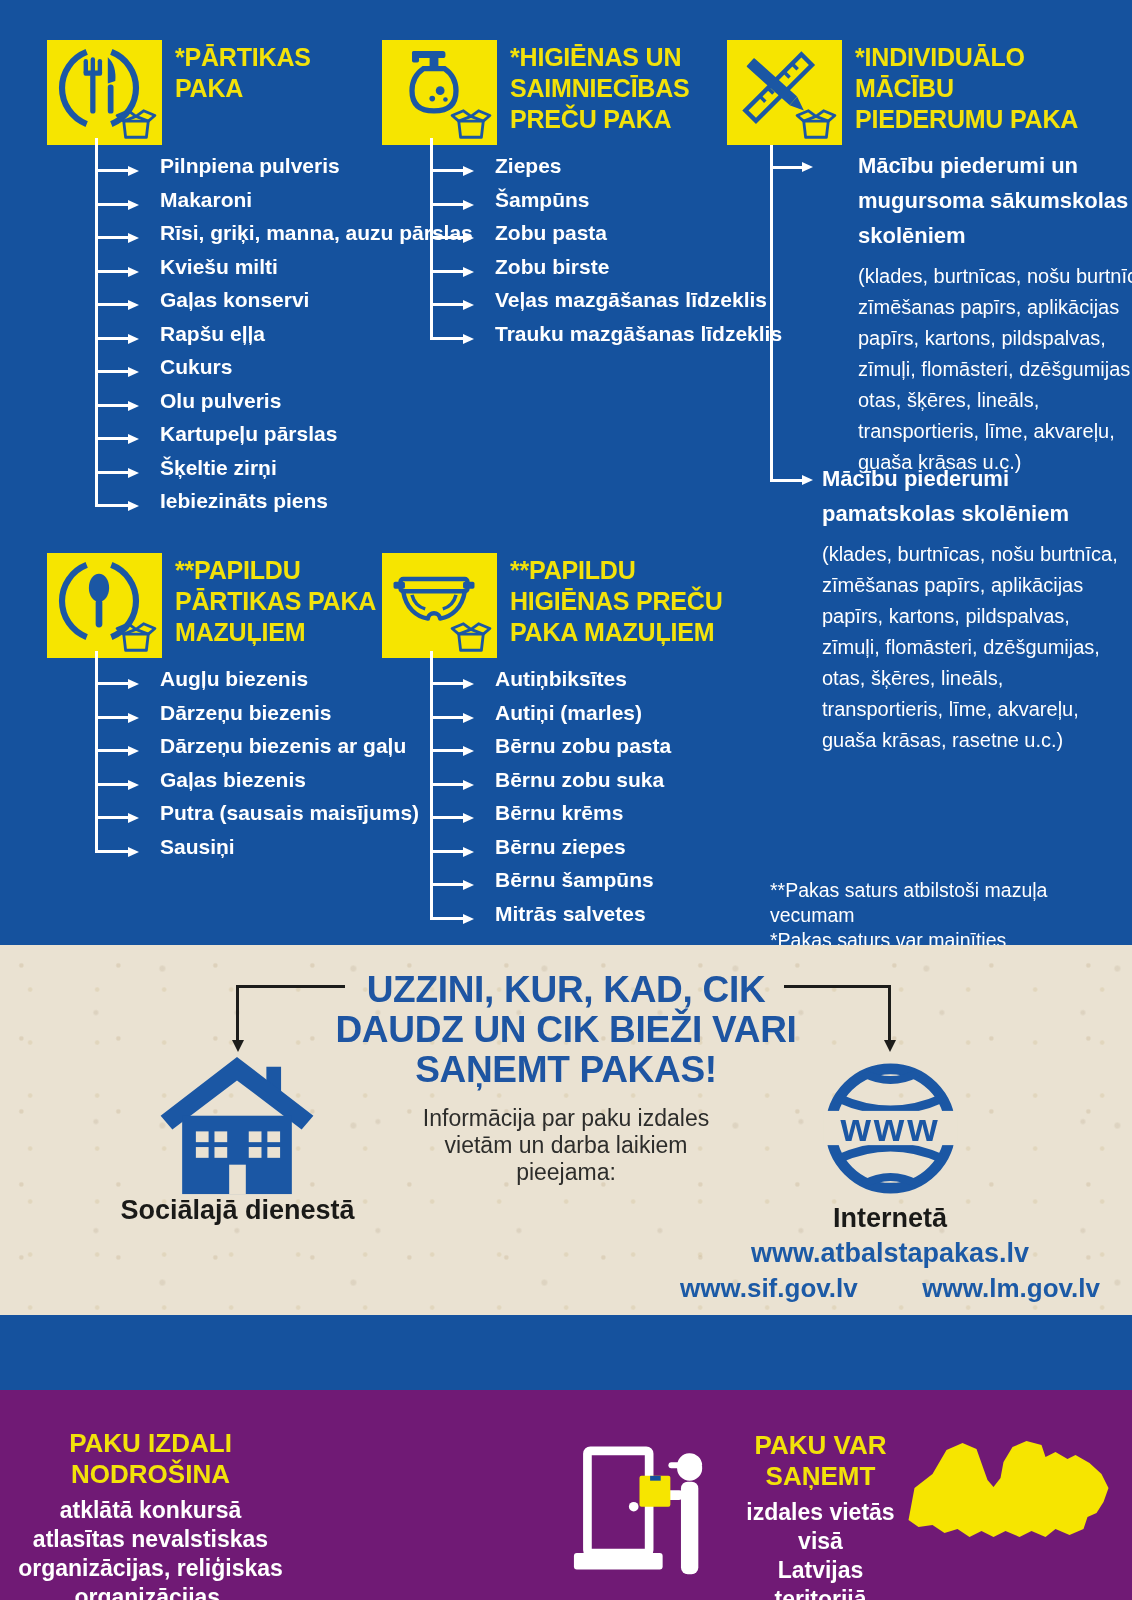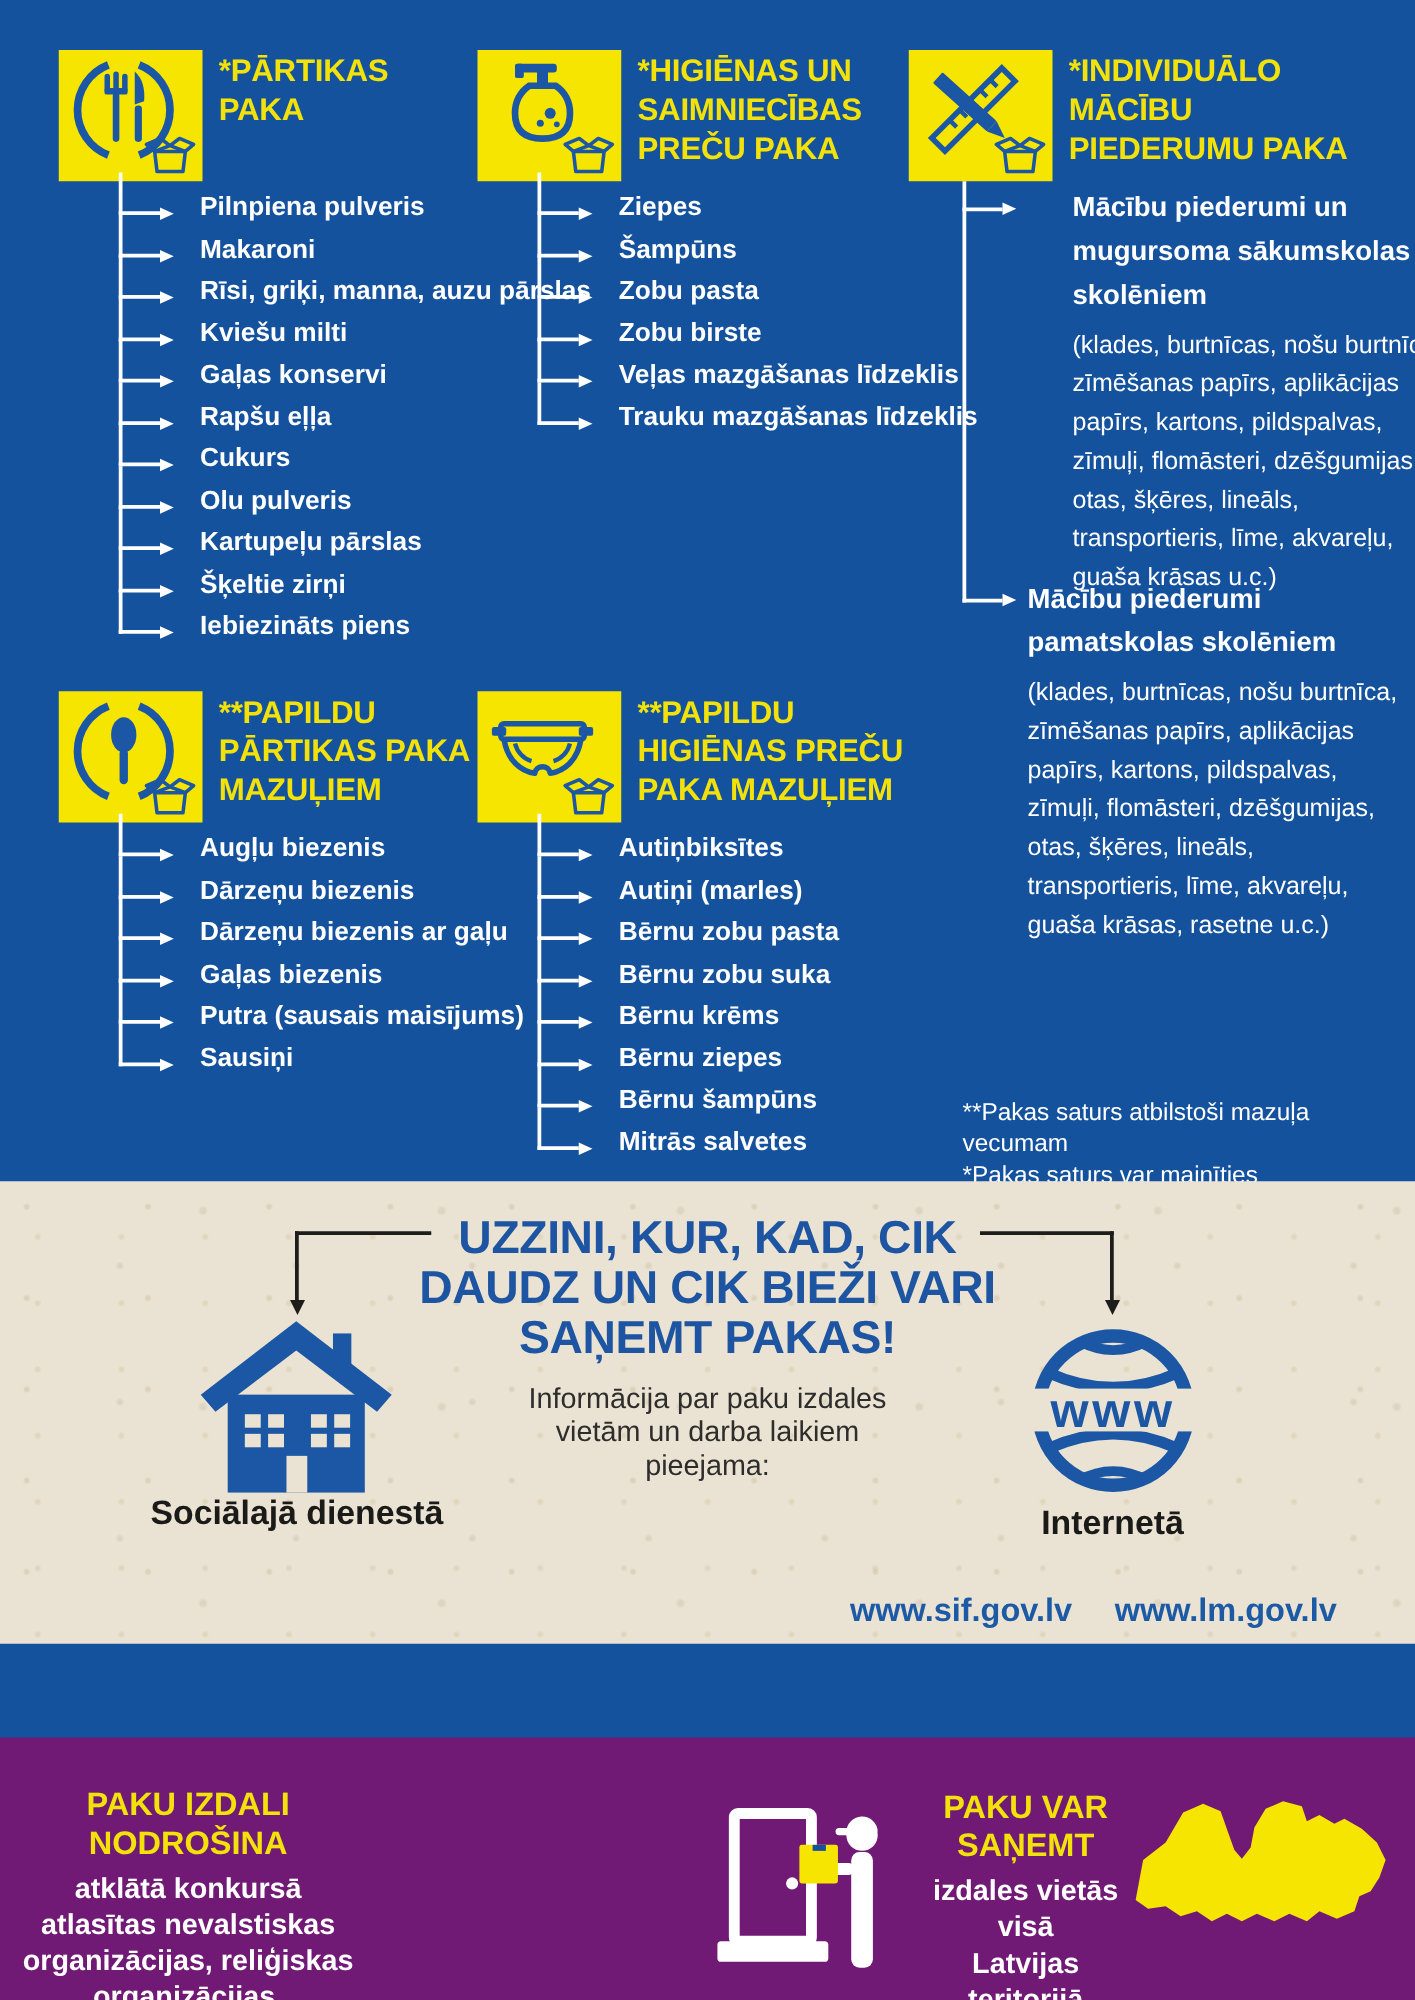--- a/index.html
+++ b/index.html
@@ -78,21 +78,21 @@
   .mid-label { position:absolute; margin:0; text-align:center; font-size:27px; font-weight:bold; color:#1a1a18; }
   .label-social   { left:90px;  top:250px; width:295px; }
   .label-internet { left:815px; top:258px; width:150px; }
   .globe-svg { position:absolute; left:822px; top:115px; width:137px; height:137px; }
   .url-main {
     position:absolute; left:690px; top:293px; width:400px; margin:0; text-align:center;
     font-size:27px; font-weight:bold; color:#1c5aa6;
   }
   .url-row {
     position:absolute; left:680px; top:328px; width:420px; margin:0;
-    display:flex; justify-content:flex-start; gap:34px;
+    display:flex; justify-content:space-between; gap:34px;
     font-size:26px; font-weight:bold; color:#1c5aa6;
   }
 
   
   .bot-col { position:absolute; text-align:center; }
   .bot-col h3 { margin:0; font-size:26px; line-height:31px; font-weight:bold; color:#f3e20a; white-space:pre-line; }
   .bot-col p  { margin:6px 0 0 0; font-size:23px; line-height:29px; font-weight:bold; color:#fff; white-space:pre-line; }
   .col-1 { left:18px;  top:38px; width:265px; }
   .col-2 { left:293px; top:38px; width:285px; }
   .col-3 { left:728px; top:40px; width:185px; }
@@ -464,20 +464,21 @@
       <circle cx="70" cy="70" r="61" fill="none" stroke="#1b57a4" stroke-width="11"></circle>
       <path d="M17,39 Q70,63 123,39" fill="none" stroke="#1b57a4" stroke-width="9"></path>
       <path d="M17,101 Q70,77 123,101" fill="none" stroke="#1b57a4" stroke-width="9"></path>
       <path d="M42,13 Q70,28 98,13" fill="none" stroke="#1b57a4" stroke-width="8"></path>
       <path d="M42,127 Q70,112 98,127" fill="none" stroke="#1b57a4" stroke-width="8"></path>
       <rect x="2" y="52" width="136" height="35" fill="#eae2d2"></rect>
       <text x="70" y="83" text-anchor="middle" font-family="Liberation Sans, sans-serif" font-size="40" font-weight="bold" letter-spacing="3" fill="#1b57a4">www</text>
     </svg>
     <p class="mid-label label-internet">Internetā</p>
 
+    <p class="url-main">www.atbalstapakas.lv</p>
     <div class="url-row">
       <span>www.sif.gov.lv</span>
       <span>www.lm.gov.lv</span>
     </div>
   </section>
 
   <section class="sec-bottom">
     <div class="bot-col col-1">
       <h3>PAKU IZDALI
 NODROŠINA</h3>

